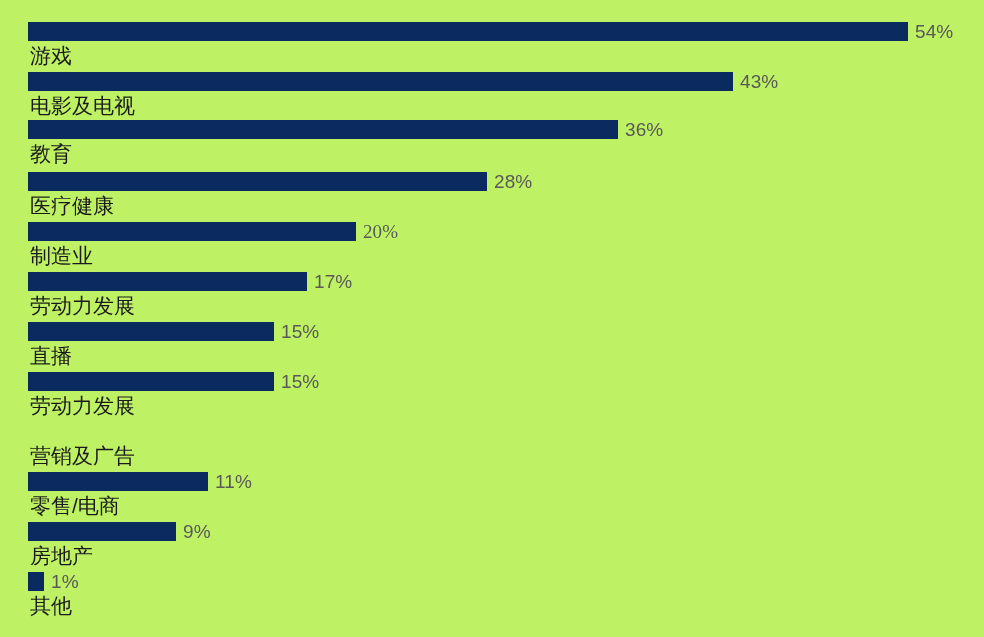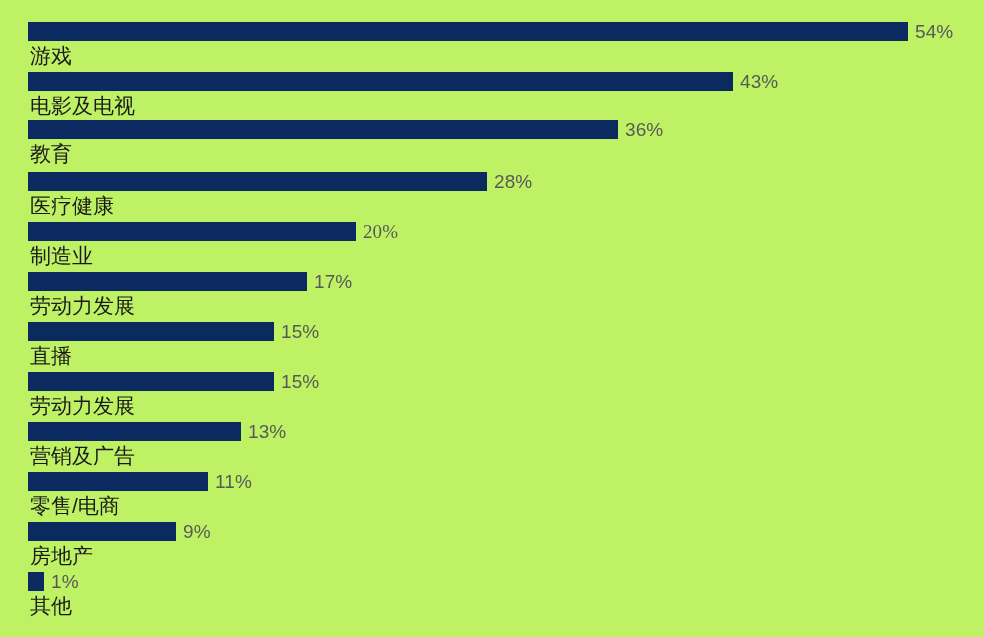--- a/index.html
+++ b/index.html
@@ -126,24 +126,20 @@
 
     <div class="bar-row" style="top:372px;">
       <div class="bar-line">
         <div class="bar-rect" style="width: 246px;"></div>
         <span class="bar-value">15%</span>
       </div>
       <div class="bar-label">劳动力发展</div>
     </div>
 
     <div class="bar-row" style="top:422px;">
-      <div class="bar-line">
-        <div class="bar-rect" style="width: 213px;"></div>
-        <span class="bar-value">13%</span>
-      </div>
       <div class="bar-label">营销及广告</div>
     </div>
 
     <div class="bar-row" style="top:472px;">
       <div class="bar-line">
         <div class="bar-rect" style="width: 180px;"></div>
         <span class="bar-value">11%</span>
       </div>
       <div class="bar-label">零售/电商</div>
     </div>

